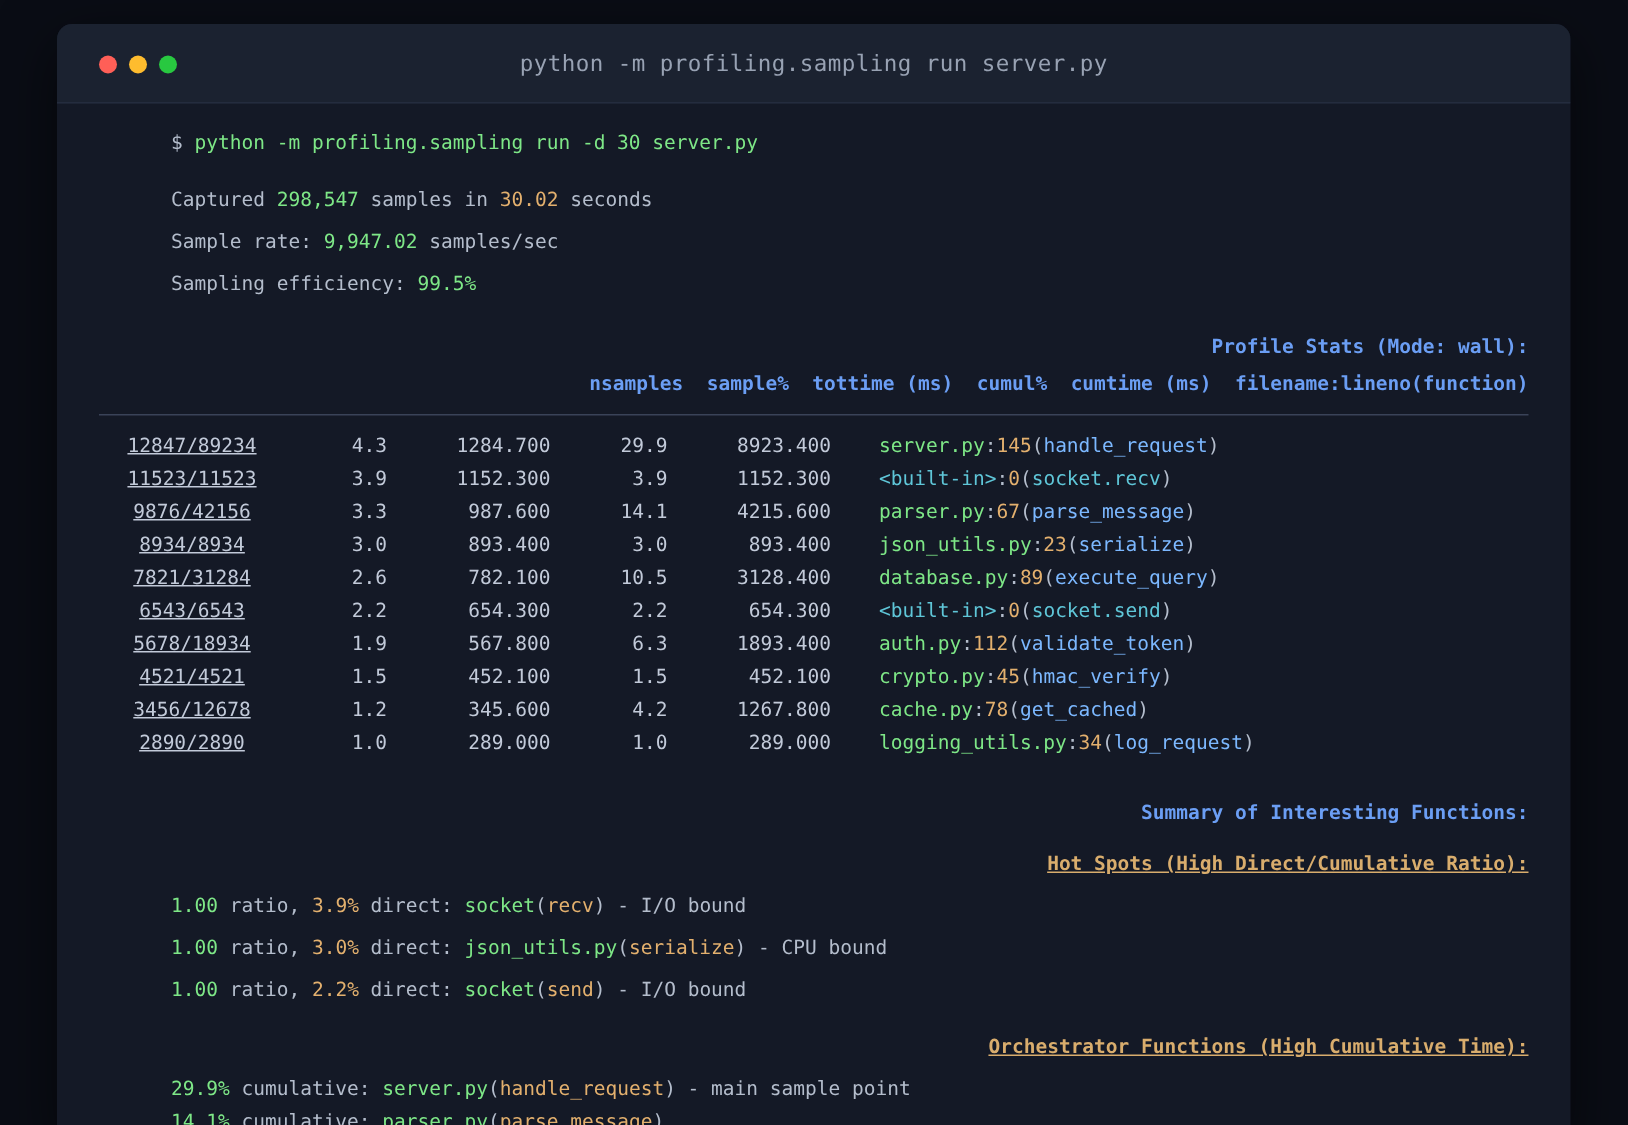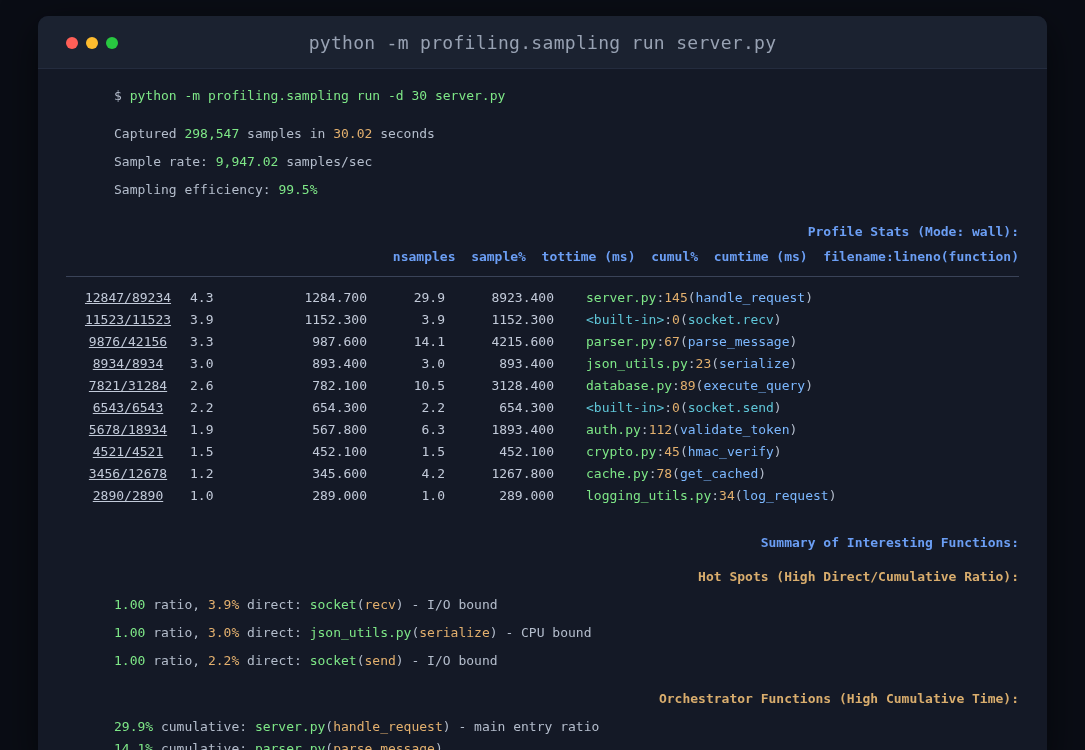--- a/index.html
+++ b/index.html
@@ -25,51 +25,51 @@
     position:relative;
   }
   .lights { position:absolute; left:28px; top:0; height:53px; display:flex; align-items:center; gap:8px; }
   .light { width:12px; height:12px; border-radius:50%; display:inline-block; }
   .light.red    { background: var(--light_red, #ff5f57); }
   .light.yellow { background: var(--light_yellow, #febc2e); }
   .light.green  { background: var(--light_green, #28c840); }
   .title {
     width:100%; text-align:center;
     color: var(--titlebar_text, #98a2b3);
-    font-size:18px; letter-spacing:0.3px;
+    font-size:15px; letter-spacing:0.3px;
   }
   .term {
     padding:13px 28px 0 28px;
     font-size:13px;
     color: var(--text, #b4bdcc);
   }
   .line  { line-height:28px; white-space:pre;margin-left:48px; }
   .thead { line-height:22px; white-space:pre; }
   .trow  { line-height:22px; display:flex; white-space:pre; }
   .mt6  { margin-top:6px; }
   .mt10 { margin-top:10px; }
   .mt14 { margin-top:14px; }
   .mt22 { margin-top:22px; }
   .mtneg { margin-top:-6px; }
   .bold { font-weight:700;text-align:right; }
   .c-green  { color: var(--green, #7ee787); }
   .c-orange { color: var(--orange, #e3b06e); }
   .c-blue   { color: var(--blue, #6b9ef4); }
   .c-cyan   { color: var(--cyan, #5fc6d8); }
   .c-fn     { color: var(--fnblue, #7cb8ff); }
-  .c-tan    { color: var(--tan, #d9ad6d); }
+  .c-tan    { color: var(--tan, #d9ad6d); text-decoration: underline; }
   .c-dim    { color: var(--text, #b4bdcc); }
   .num      { color: var(--num, #c2cad9); }
   .divider {
     height:1px;
     background: var(--divider, #3a4358);
     margin:8px 0 10px 0;
   }
   .col-ns { width:124px; text-align:center;text-decoration:underline; }
-  .col-s  { width:68px;  text-align:left; }
+  .col-s  { width:68px;  text-align:right; }
   .col-tt { width:109px; text-align:right; }
   .col-c  { width:78px;  text-align:right; }
   .col-ct { width:109px; text-align:right; }
   .col-loc { margin-left:32px; text-align:left; }
 </style>
 </head>
 <body>
 
 <div class="page">
   <div class="window">
@@ -107,18 +107,18 @@
         </div>
 
       <div class="line mt22 bold c-blue">Summary of Interesting Functions:</div>
 
       <div class="line mt6 bold c-tan">Hot Spots (High Direct/Cumulative Ratio):</div>
       <div class="line"><span class="c-green">1.00</span><span class="c-dim"> ratio, </span><span class="c-orange">3.9%</span><span class="c-dim"> direct: </span><span class="c-green">socket</span><span class="c-dim">(</span><span class="c-orange">recv</span><span class="c-dim">)</span><span class="c-dim"> - I/O bound</span></div>
       <div class="line"><span class="c-green">1.00</span><span class="c-dim"> ratio, </span><span class="c-orange">3.0%</span><span class="c-dim"> direct: </span><span class="c-green">json_utils.py</span><span class="c-dim">(</span><span class="c-orange">serialize</span><span class="c-dim">)</span><span class="c-dim"> - CPU bound</span></div>
       <div class="line"><span class="c-green">1.00</span><span class="c-dim"> ratio, </span><span class="c-orange">2.2%</span><span class="c-dim"> direct: </span><span class="c-green">socket</span><span class="c-dim">(</span><span class="c-orange">send</span><span class="c-dim">)</span><span class="c-dim"> - I/O bound</span></div>
 
       <div class="line mt10 bold c-tan">Orchestrator Functions (High Cumulative Time):</div>
-      <div class="line"><span class="c-green">29.9%</span><span class="c-dim"> cumulative: </span><span class="c-green">server.py</span><span class="c-dim">(</span><span class="c-orange">handle_request</span><span class="c-dim">)</span><span class="c-dim"> - main entry ratio</span></div>
+      <div class="line"><span class="c-green">29.9%</span><span class="c-dim"> cumulative: </span><span class="c-green">server.py</span><span class="c-dim">(</span><span class="c-orange">handle_request</span><span class="c-dim">)</span><span class="c-dim"> - main sample point</span></div>
       <div class="line mtneg"><span class="c-green">14.1%</span><span class="c-dim"> cumulative: </span><span class="c-green">parser.py</span><span class="c-dim">(</span><span class="c-orange">parse_message</span><span class="c-dim">)</span></div>
     </div>
 
   </div>
 </div>
 
 </body></html>

